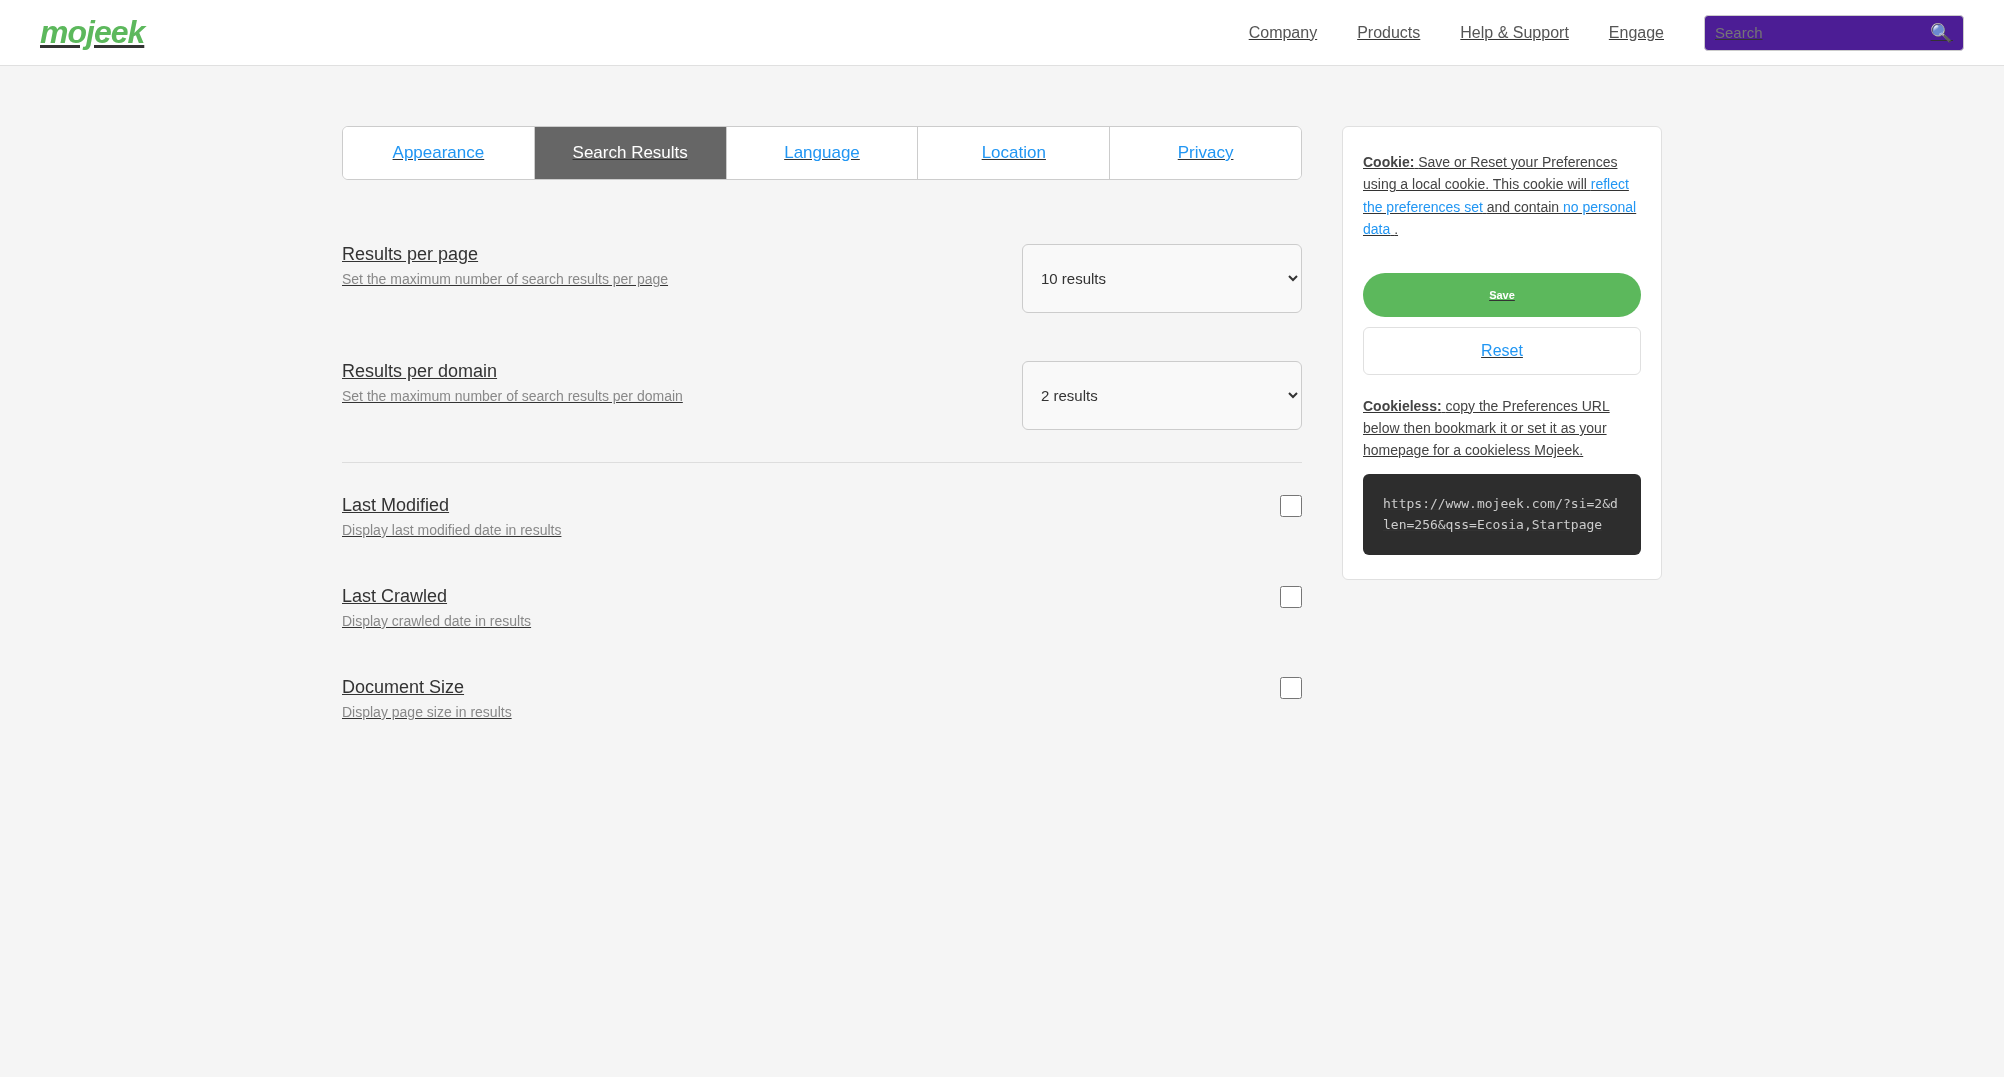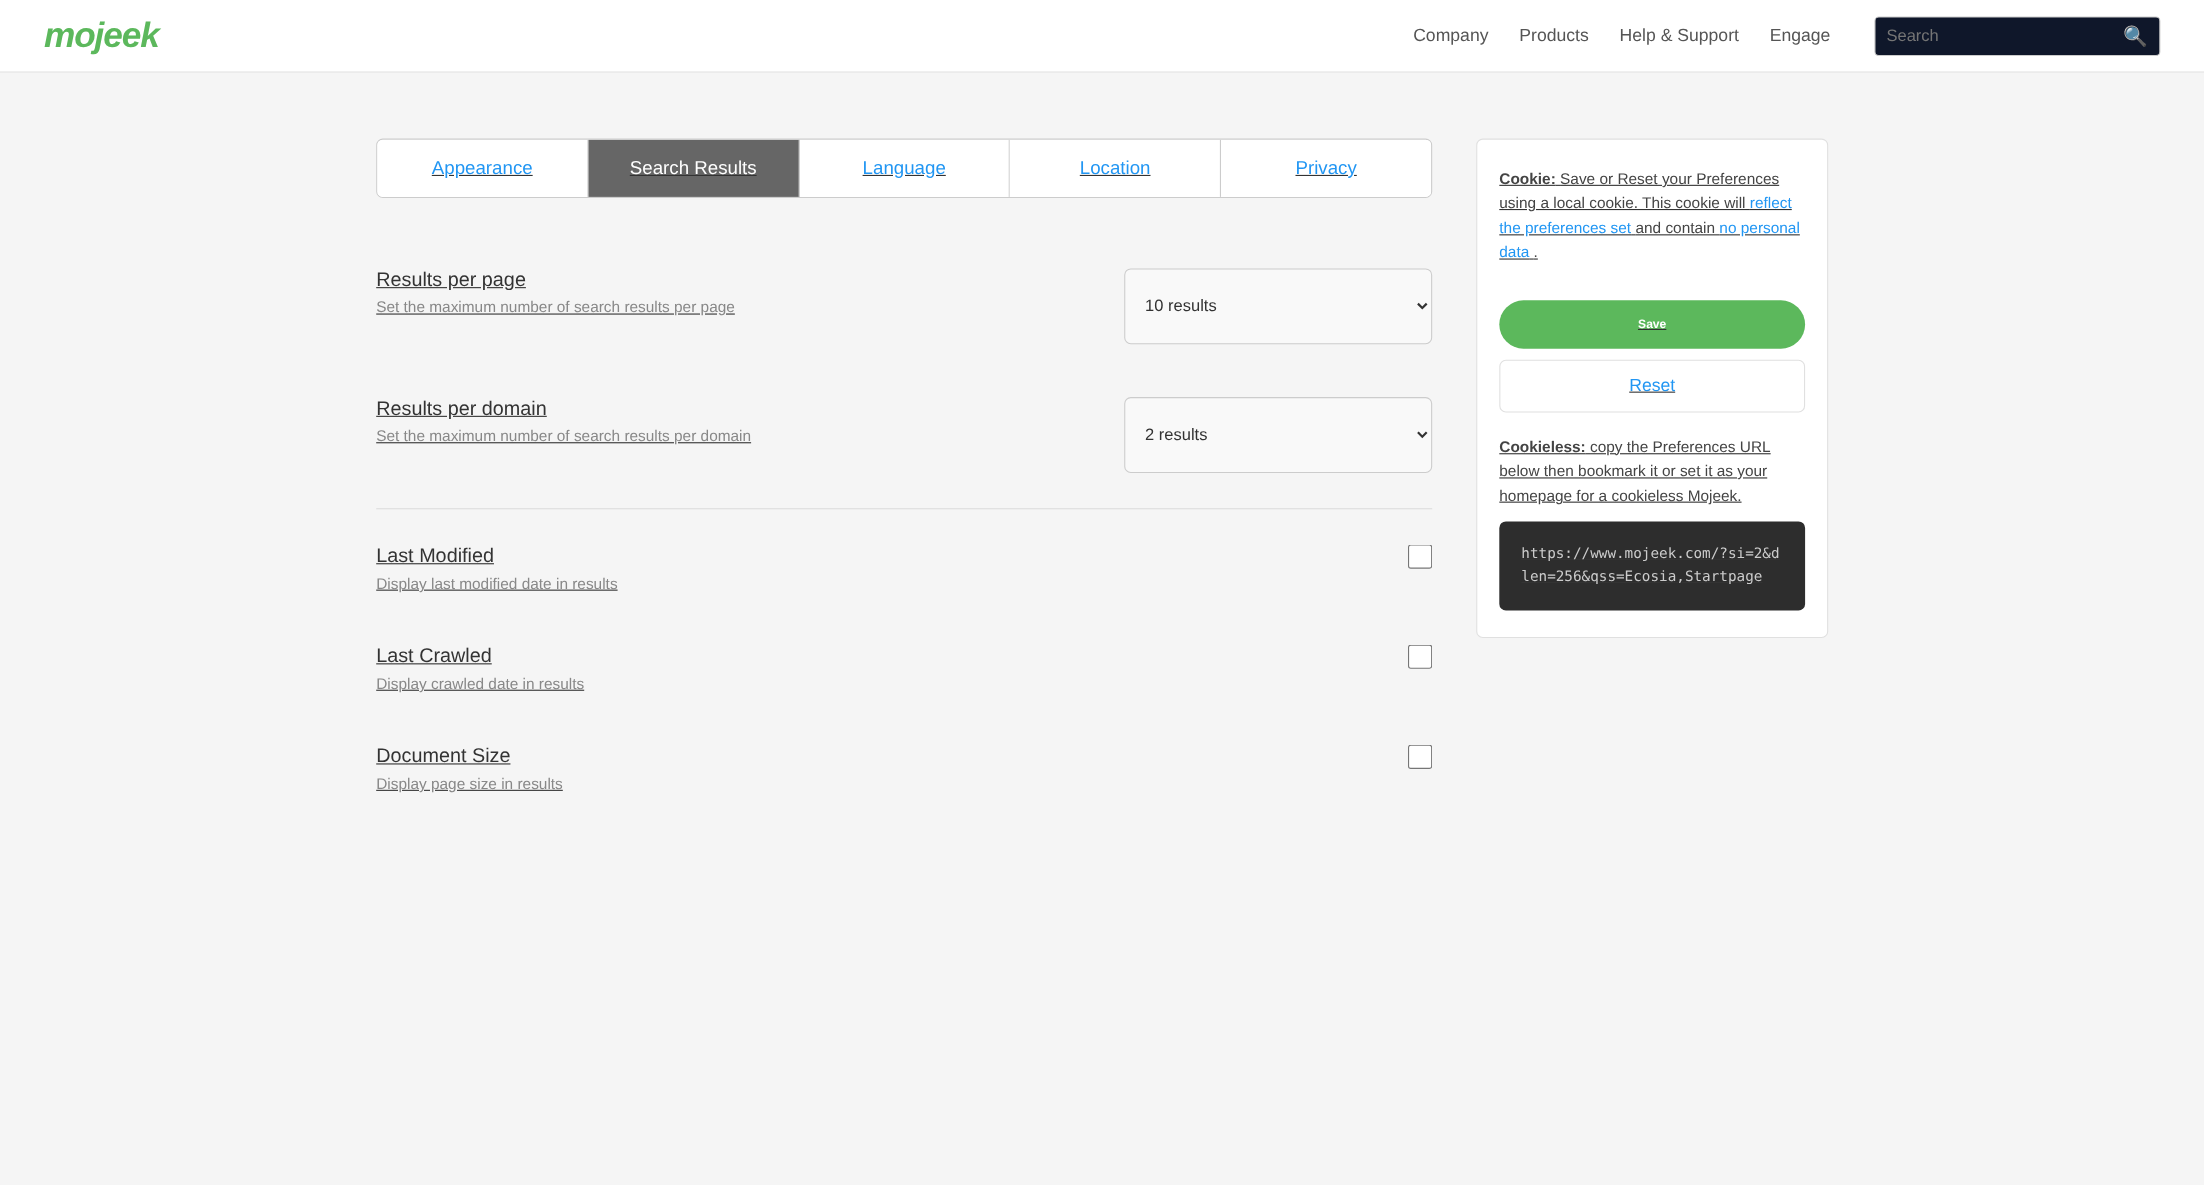--- a/index.html
+++ b/index.html
@@ -6,45 +6,46 @@
     body { font-family: Arial, sans-serif; background: #f5f5f5; color: #333; }
 
     
     .header {
       background: #fff;
       border-bottom: 1px solid #e0e0e0;
       display: flex;
       align-items: center;
       padding: 0 40px;
       height: 66px;
+      text-decoration: underline;
     }
     .logo {
       font-size: 32px;
       font-weight: bold;
       color: #5cb85c;
       font-style: italic;
       margin-right: auto;
       letter-spacing: -1px;
     }
     .nav {
       display: flex;
-      gap: 28px;
+      gap: 40px;
       margin-right: 40px;
     }
     .nav a {
       text-decoration: none;
       color: #555;
       font-size: 16px;
     }
     .search-box {
       display: flex;
       align-items: center;
       border: 1px solid #ccc;
       border-radius: 4px;
-      background: #0f172a;
+      background: #4c1d95;
       padding: 6px 10px;
       width: 260px;
     }
     .search-box input {
       border: none;
       outline: none;
       font-size: 15px;
       width: 100%;
       background: transparent;
       color: #aaa;

